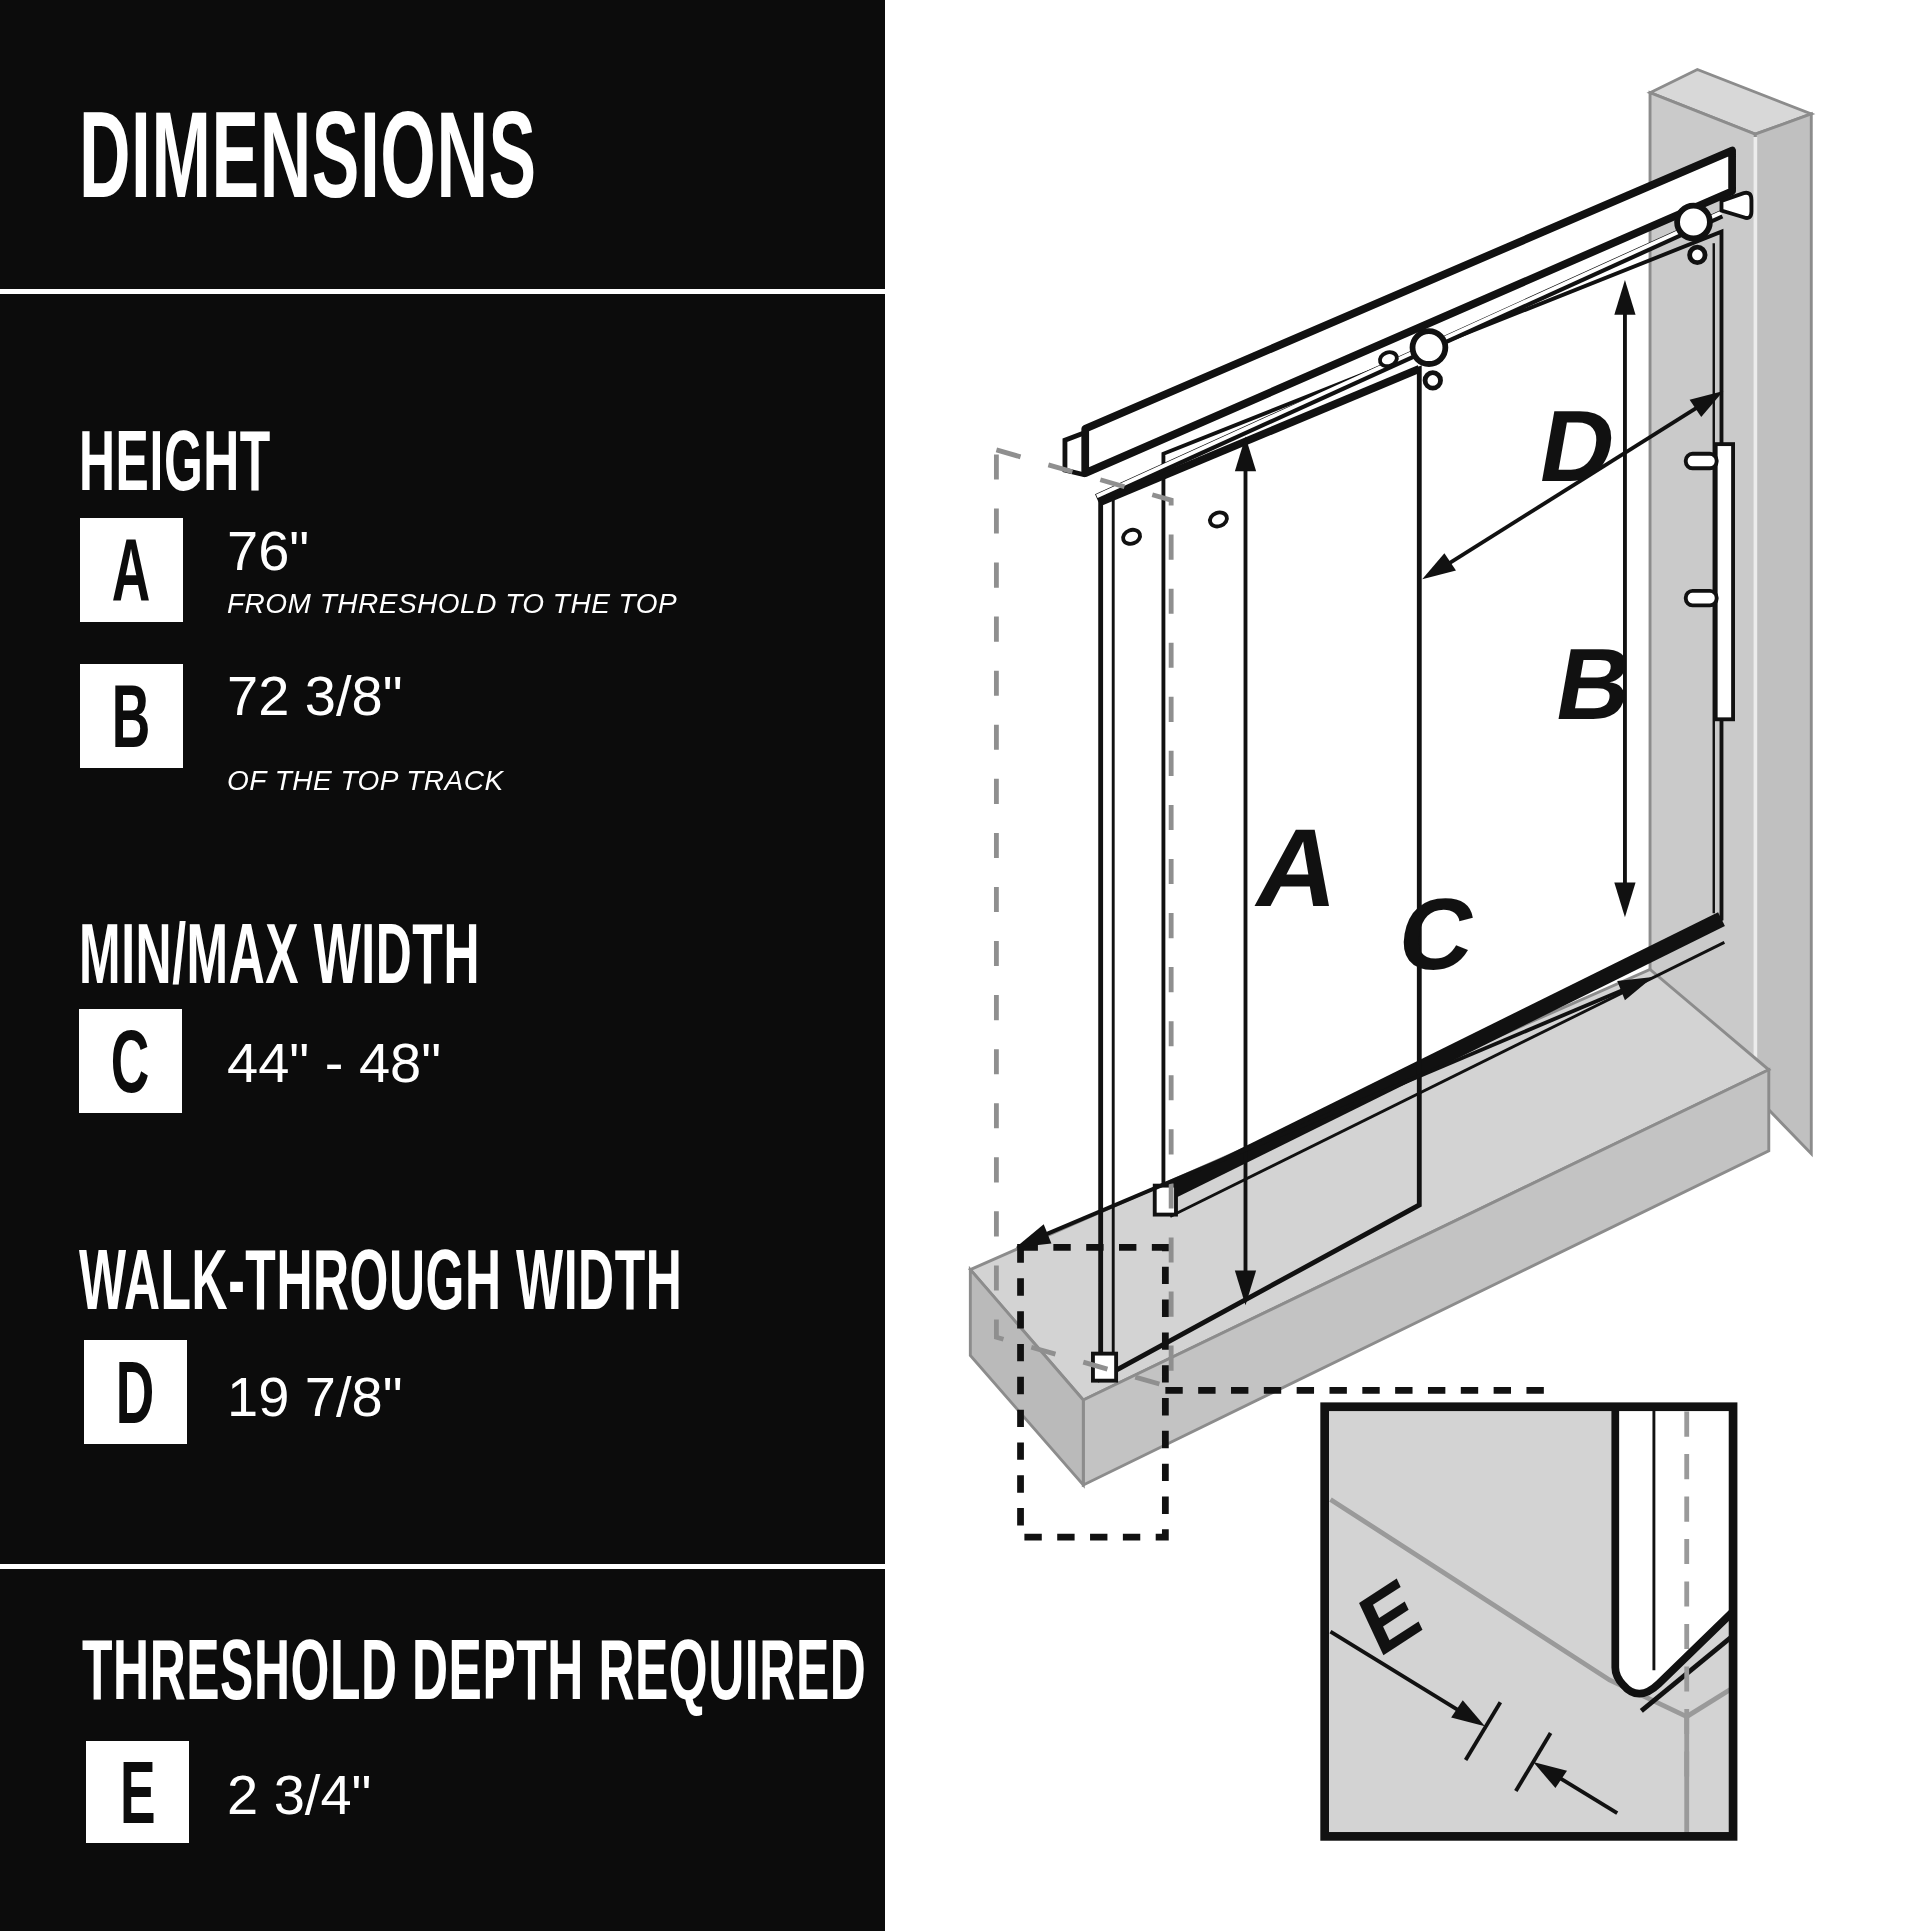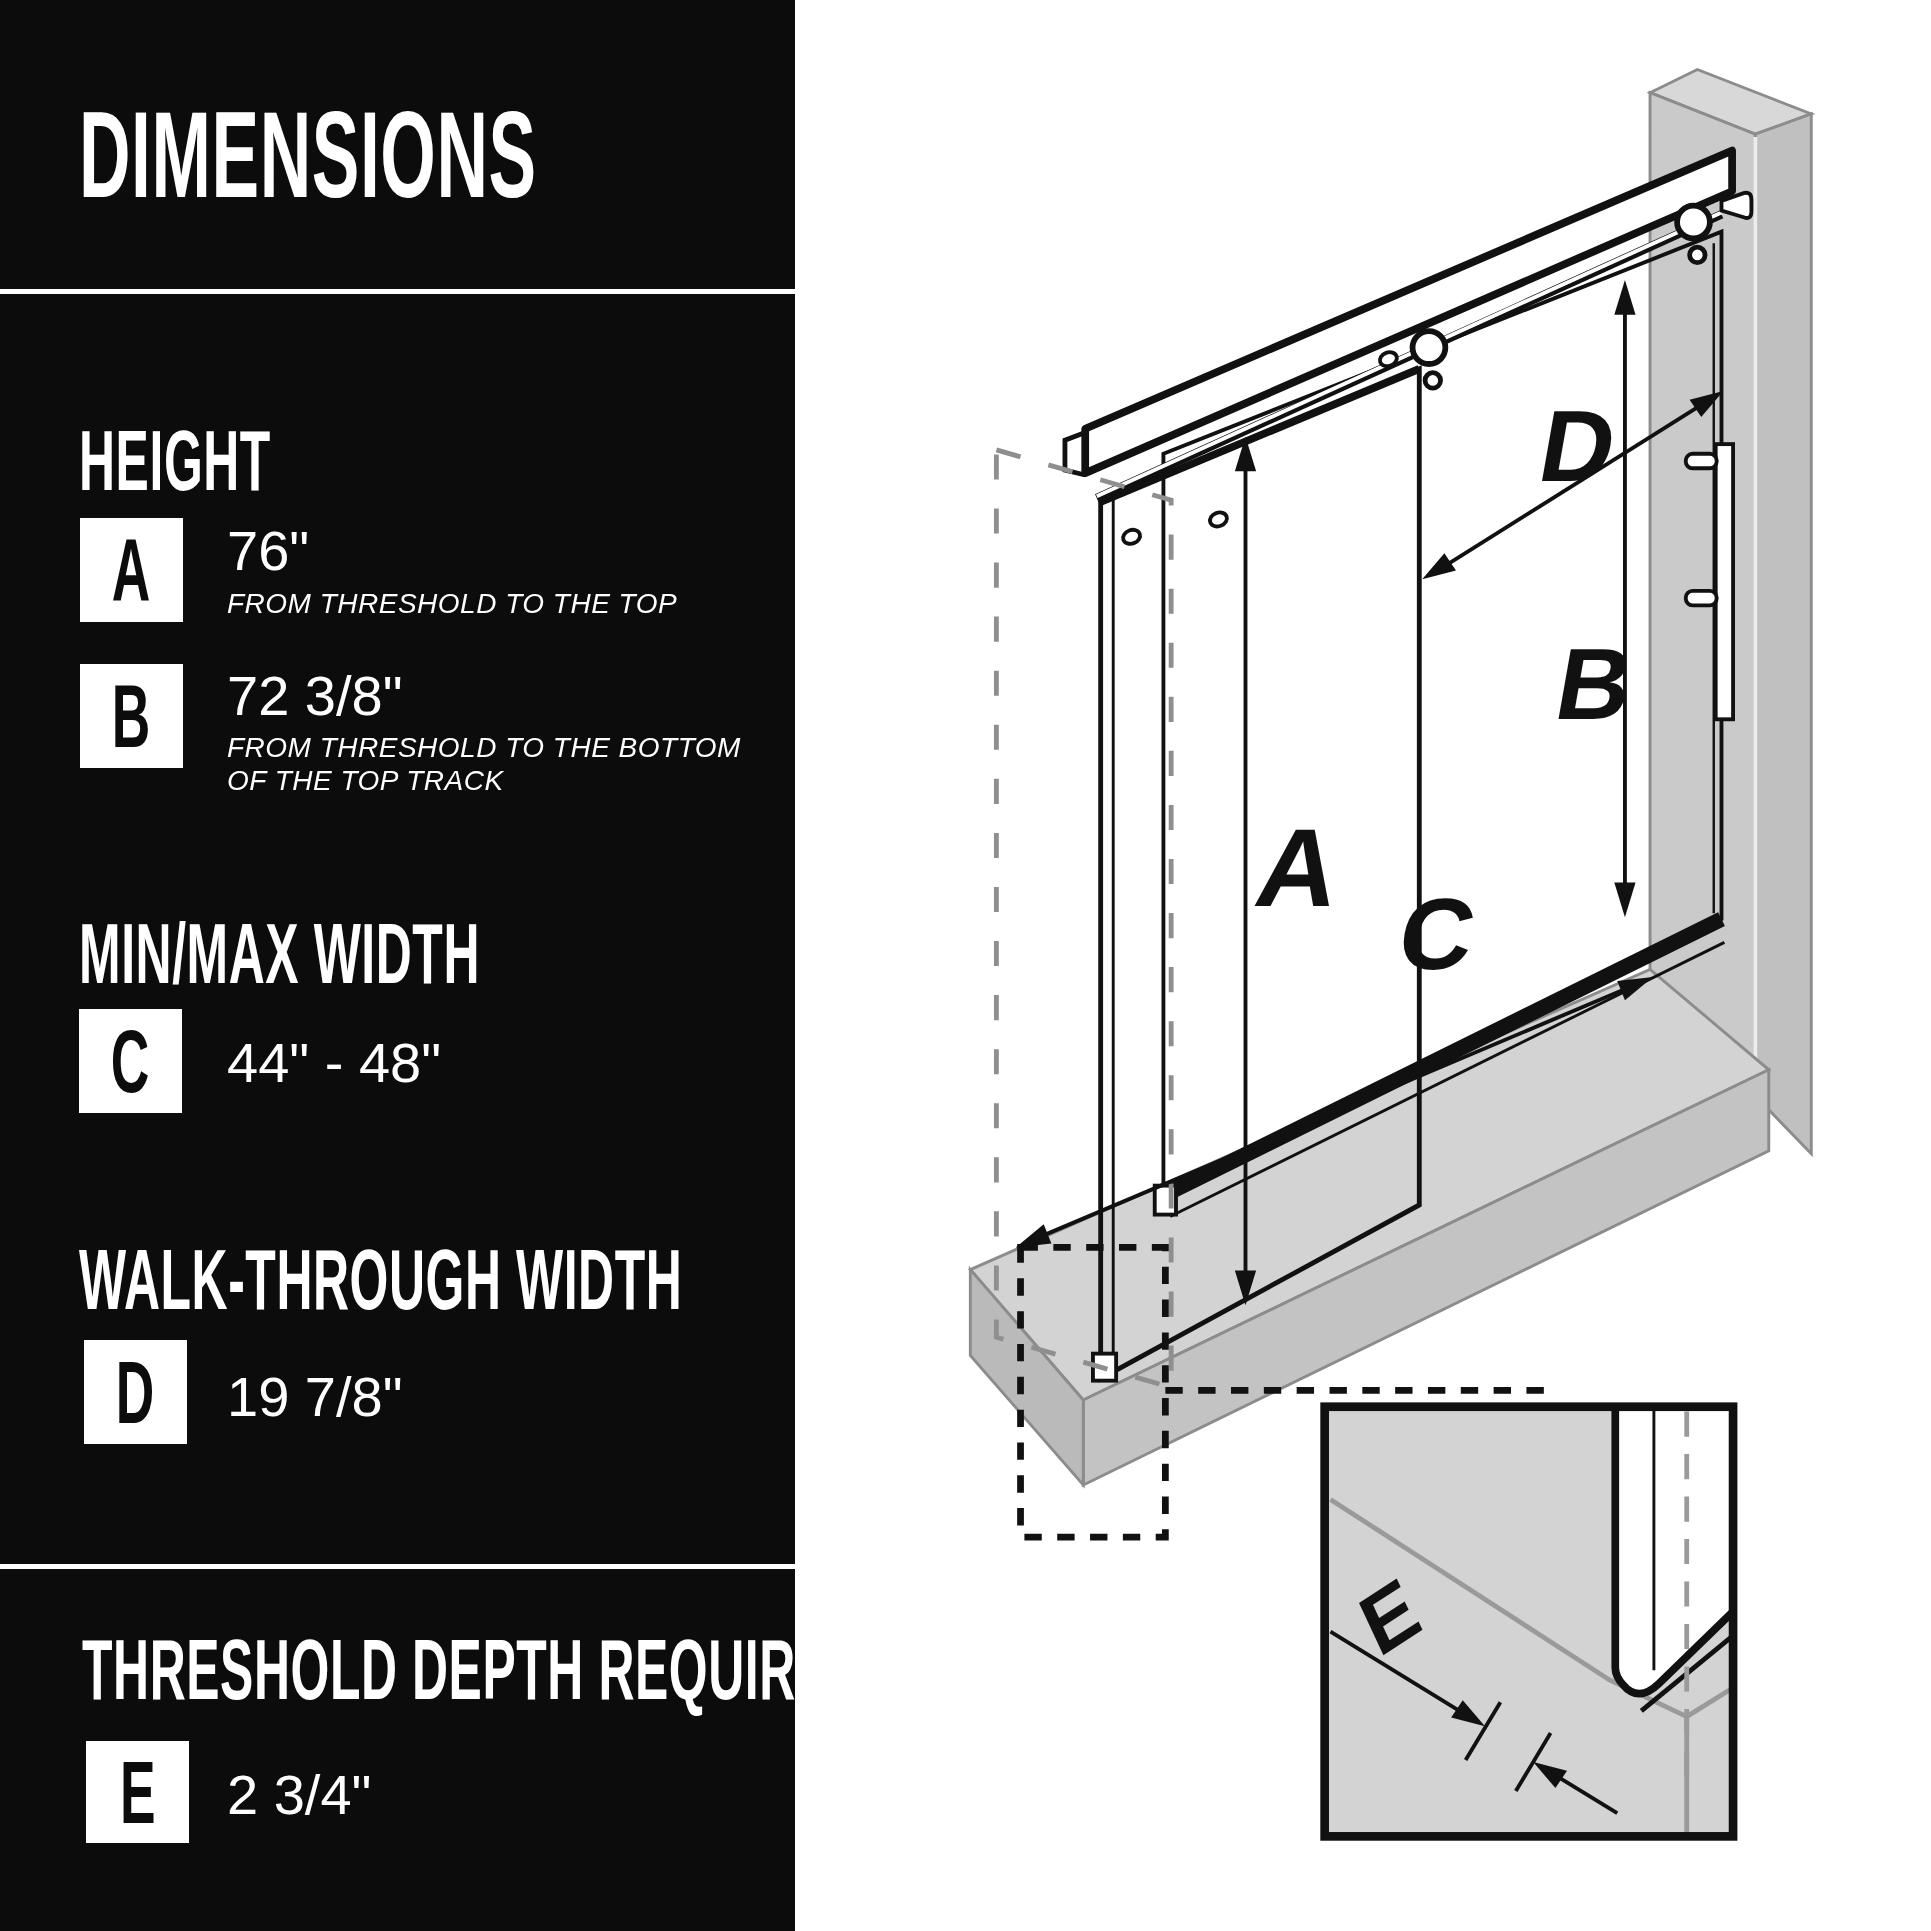--- a/index.html
+++ b/index.html
@@ -1,17 +1,17 @@
 <!DOCTYPE html>
 <html><head>
 <meta charset="utf-8">
 <style>
   html,body{margin:0;padding:0;background:#ffffff;}
   body{width:1931px;height:1931px;position:relative;font-family:"Liberation Sans",sans-serif;overflow:hidden;}
-  .panel{position:absolute;left:0;top:0;width:795px;height:1931px;background:#0c0c0c;}
+  .panel{position:absolute;left:0;top:0;width:885px;height:1931px;background:#0c0c0c;}
   .abs{position:absolute;}
   .hdr{color:#ffffff;font-weight:bold;line-height:1;transform:scaleX(0.58);transform-origin:left top;white-space:nowrap;letter-spacing:1px;}
   .title{font-size:123px;}
   .sec{font-size:86px;}
   .divider{position:absolute;left:0;width:885px;height:4.8px;background:#ffffff;}
   .letterbox{position:absolute;width:103px;height:104px;background:#ffffff;display:flex;align-items:center;justify-content:center;}
   .letterbox span{color:#0c0c0c;font-weight:bold;font-size:89px;line-height:1;transform:scaleX(0.60);}
   .val{position:absolute;left:227px;color:#ffffff;font-size:56px;line-height:1;white-space:nowrap;}
   .desc{position:absolute;left:227px;color:#ffffff;font-size:28px;line-height:1.18;letter-spacing:0.5px;white-space:nowrap;font-style:italic;}
   svg text{font-family:"Liberation Sans",sans-serif;}
@@ -29,21 +29,20 @@
   <div class="letterbox" style="left:80px;top:518px;">
     <span>A</span>
   </div>
   <div class="val" style="top:523px;">76"</div>
   <div class="desc" style="top:587px;">FROM THRESHOLD TO THE TOP</div>
 
   <div class="letterbox" style="left:80px;top:664px;">
     <span>B</span>
   </div>
   <div class="val" style="top:668px;">72 3/8"</div>
-  <div class="desc" style="top:731px;">FROM THRESHOLD TO THE BOTTOM</div>
   <div class="desc" style="top:764px;">OF THE TOP TRACK</div>
 
   <div class="abs hdr sec" style="left:79px;top:910px;">MIN/MAX WIDTH</div>
 
   <div class="letterbox" style="left:79px;top:1009px;">
     <span>C</span>
   </div>
   <div class="val" style="top:1035px;">44" - 48"</div>
 
   <div class="abs hdr sec" style="left:79px;top:1236px;">WALK-THROUGH WIDTH</div>

